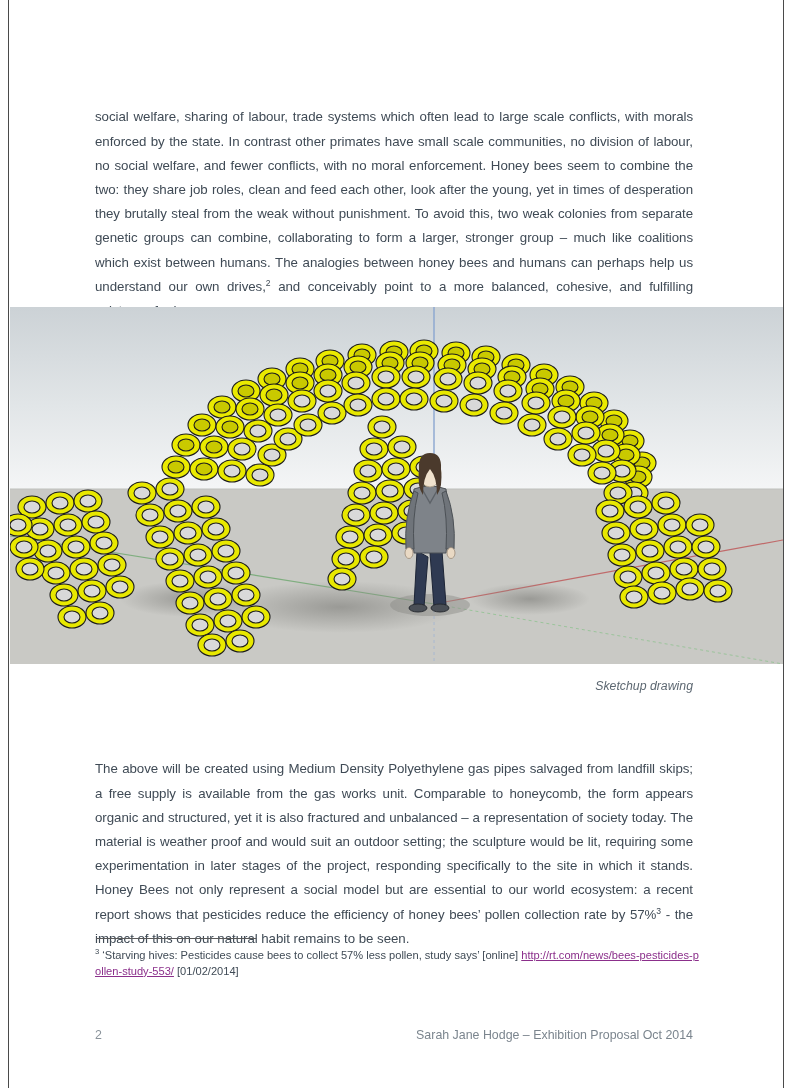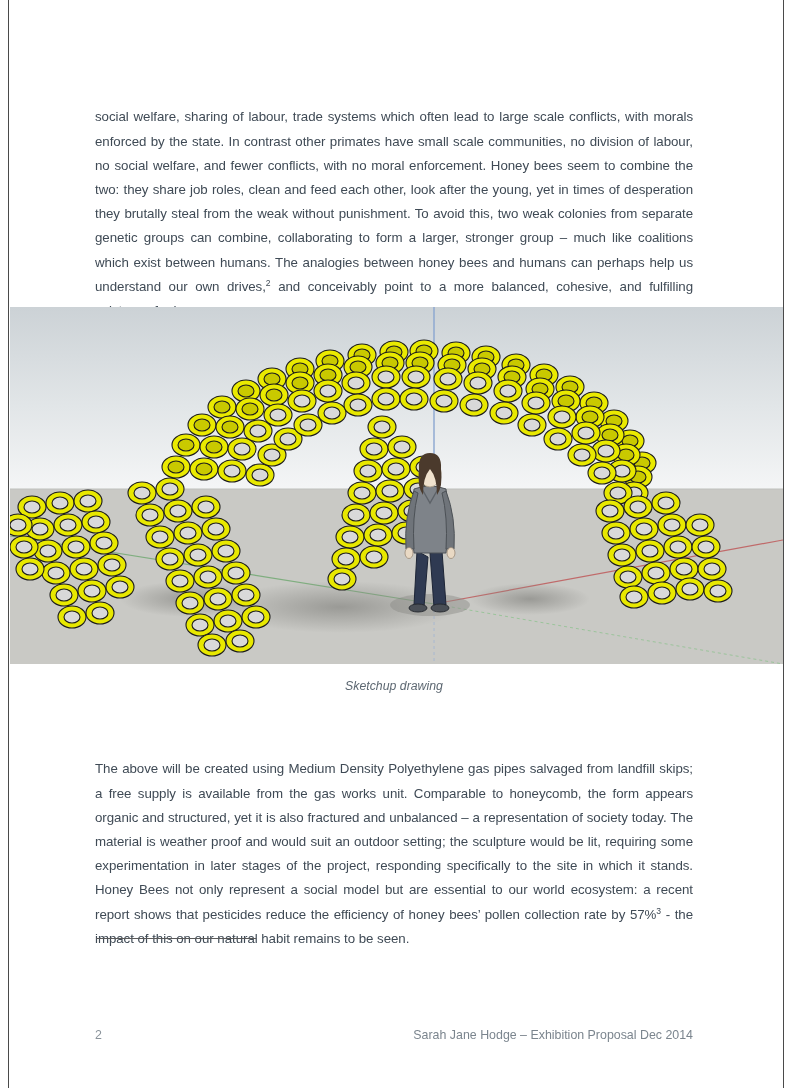--- a/index.html
+++ b/index.html
@@ -56,21 +56,21 @@
     width: 773px;
     height: 357px;
   }
   .sketch-svg { display: block; width: 773px; height: 357px; }
 
   .figure-caption {
     position: absolute;
     left: 95px;
     top: 679px;
     width: 598px;
-    text-align: center;
+    text-align: right;
     font-style: italic;
     font-size: 12.3px;
     color: #5d6872;
     font-family: "Liberation Sans", sans-serif;
   }
 
   
   .footnote-rule {
     position: absolute;
     left: 96px;
@@ -363,18 +363,19 @@
     </g>
   </svg>
 </div>
 
 <div class="figure-caption">Sketchup drawing</div>
 
 <p class="body-text" id="para-2"><span>The above will be created using Medium Density Polyethylene gas pipes salvaged from landfill skips; a free supply is available from the gas works unit. Comparable to honeycomb, the form appears organic and structured, yet it is also fractured and unbalanced – a representation of society today. The material is weather proof and would suit an outdoor setting; the sculpture would be lit, requiring some experimentation in later stages of the project, responding specifically to the site in which it stands. Honey Bees not only represent a social model but are essential to our world ecosystem: a recent report shows that pesticides reduce the efficiency of honey bees’ pollen collection rate by 57%</span><sup class="fnref">3</sup><span> - the impact of this on our natural habit remains to be seen.</span></p>
 
 <div class="footnote-rule"></div>
 <div class="footnotes">
+  <div class="footnote"><sup>3</sup><span> ‘Starving hives: Pesticides cause bees to collect 57% less pollen, study says’ [online] </span><a class="fn-link" href="#">http://rt.com/news/bees-pesticides-pollen-study-553/</a><span> [01/02/2014]</span></div>
 </div>
 
 <div class="footer">
   <span class="footer-page">2</span>
-  <span class="footer-title">Sarah Jane Hodge – Exhibition Proposal Dec 2014</span>
+  <span class="footer-title">Sarah Jane Hodge – Exhibition Proposal Oct 2014</span>
 </div>
 
 </body></html>

